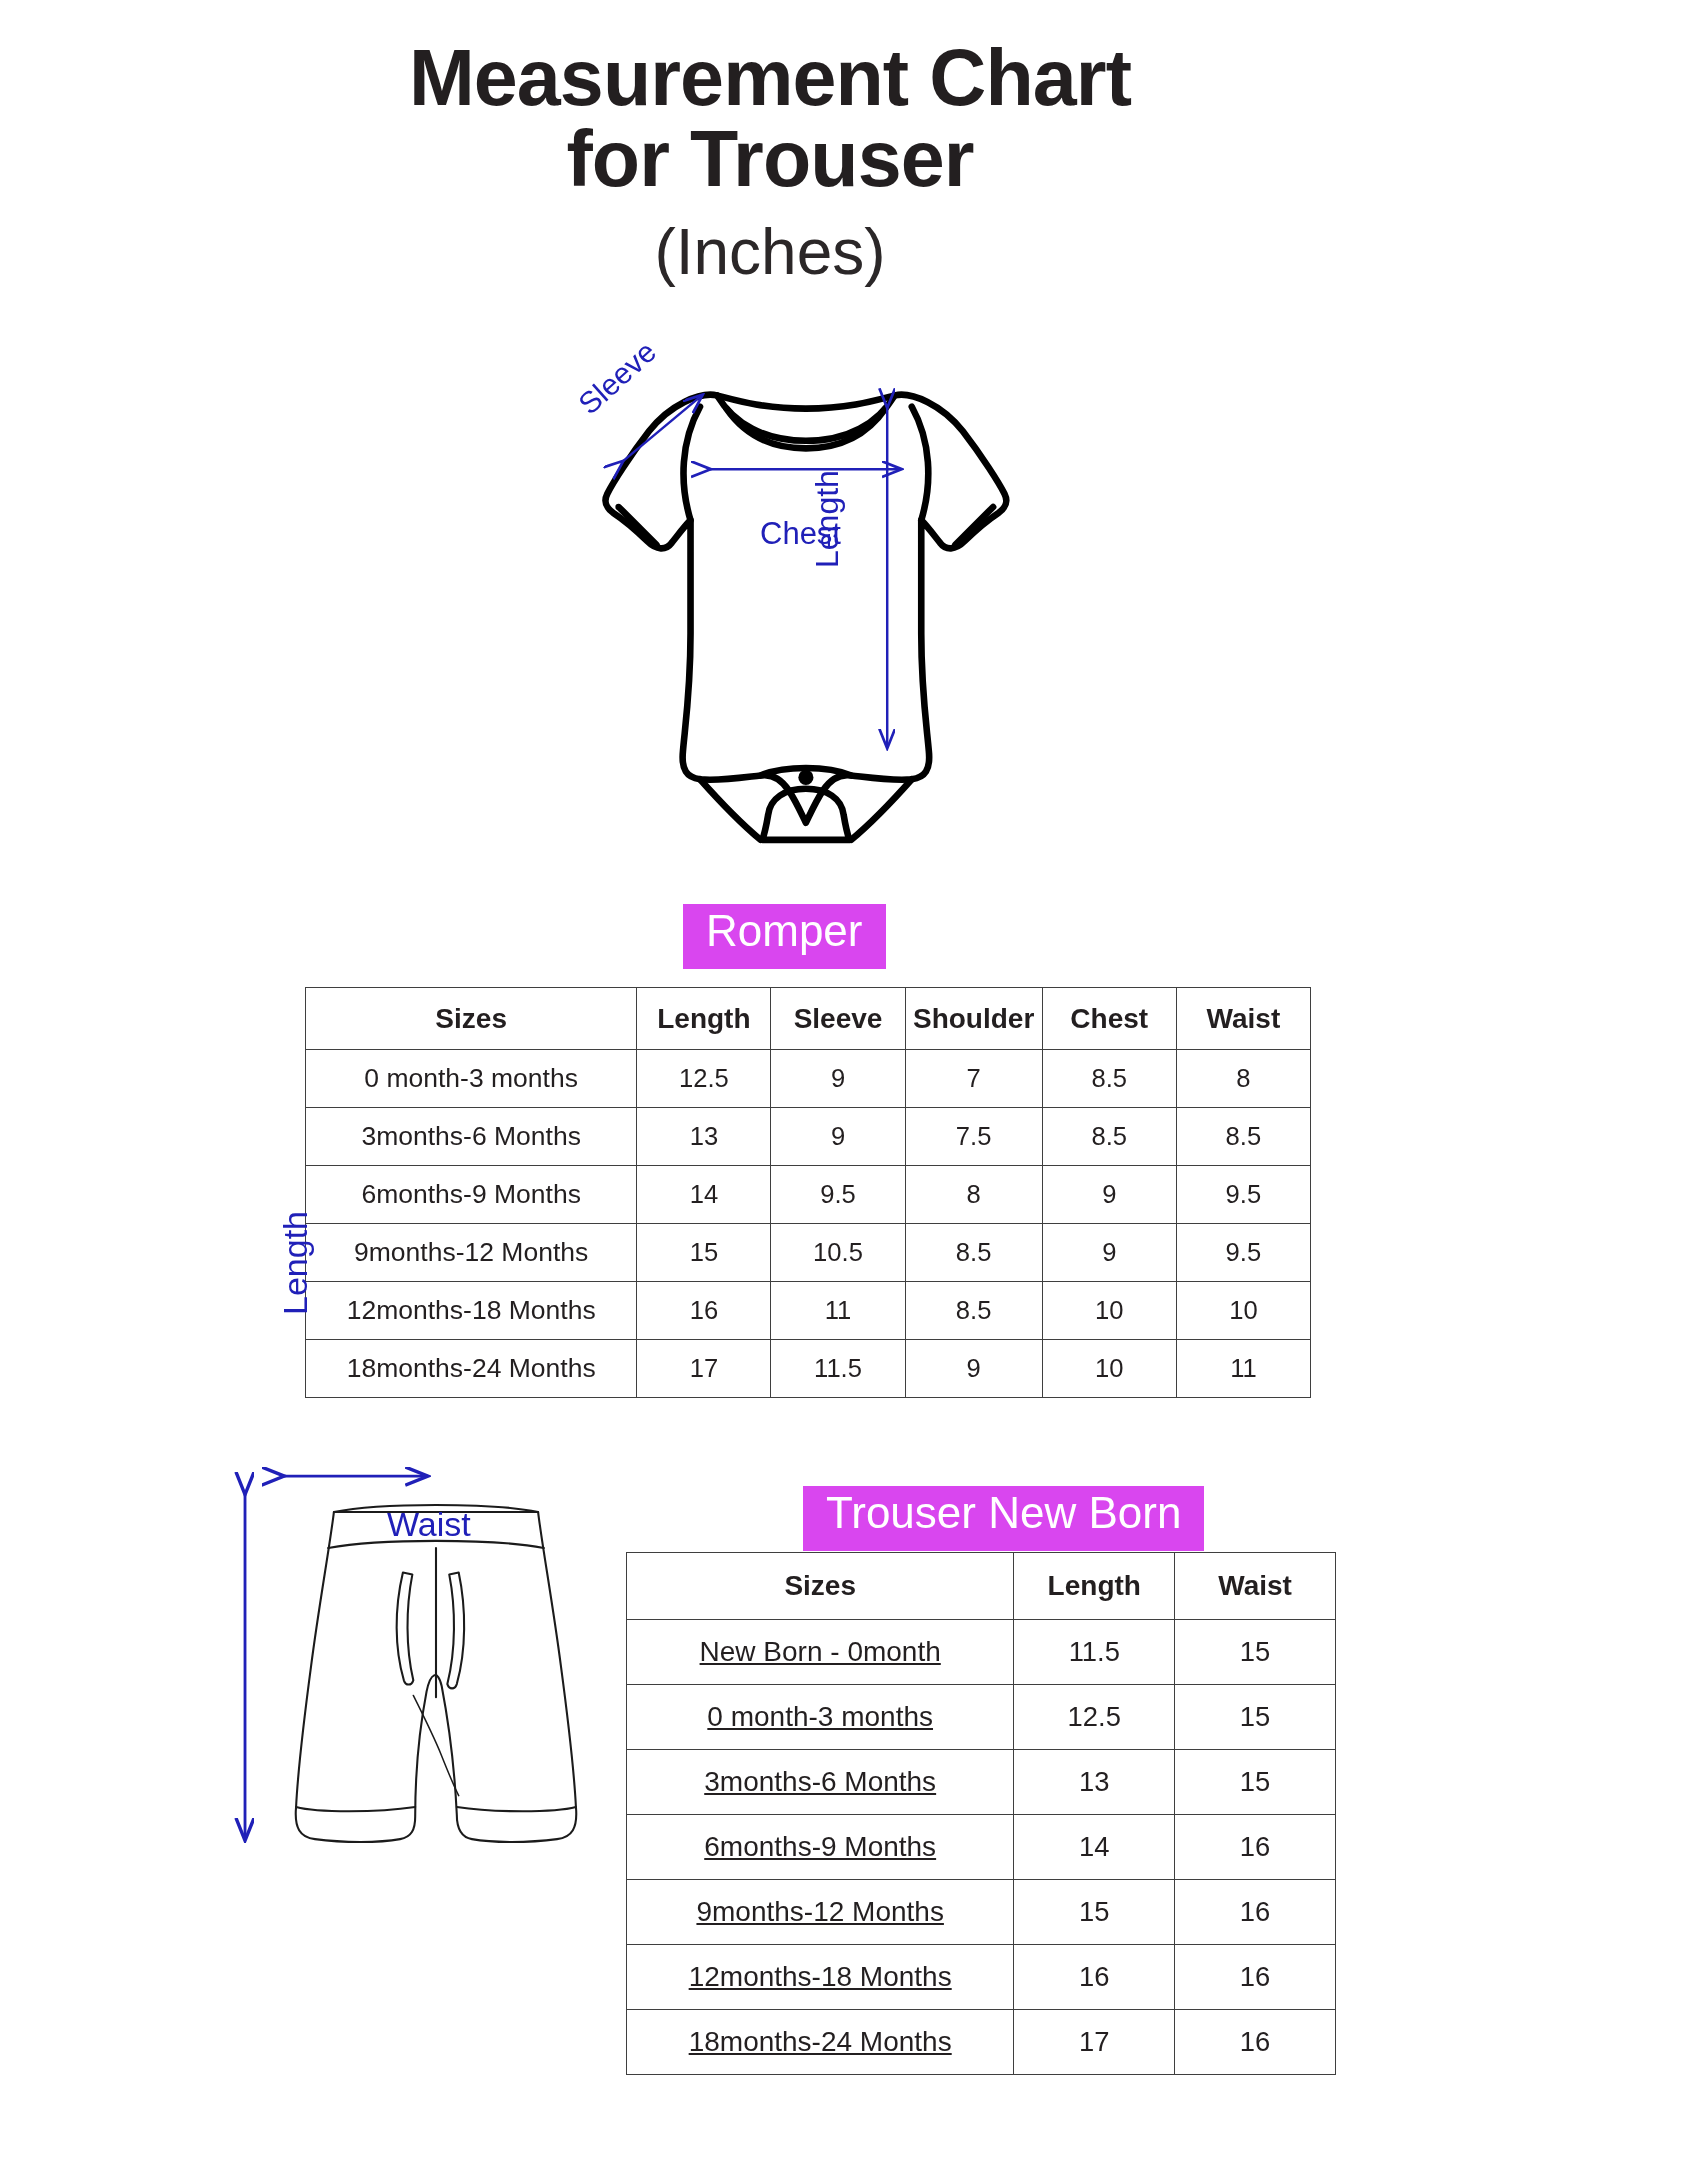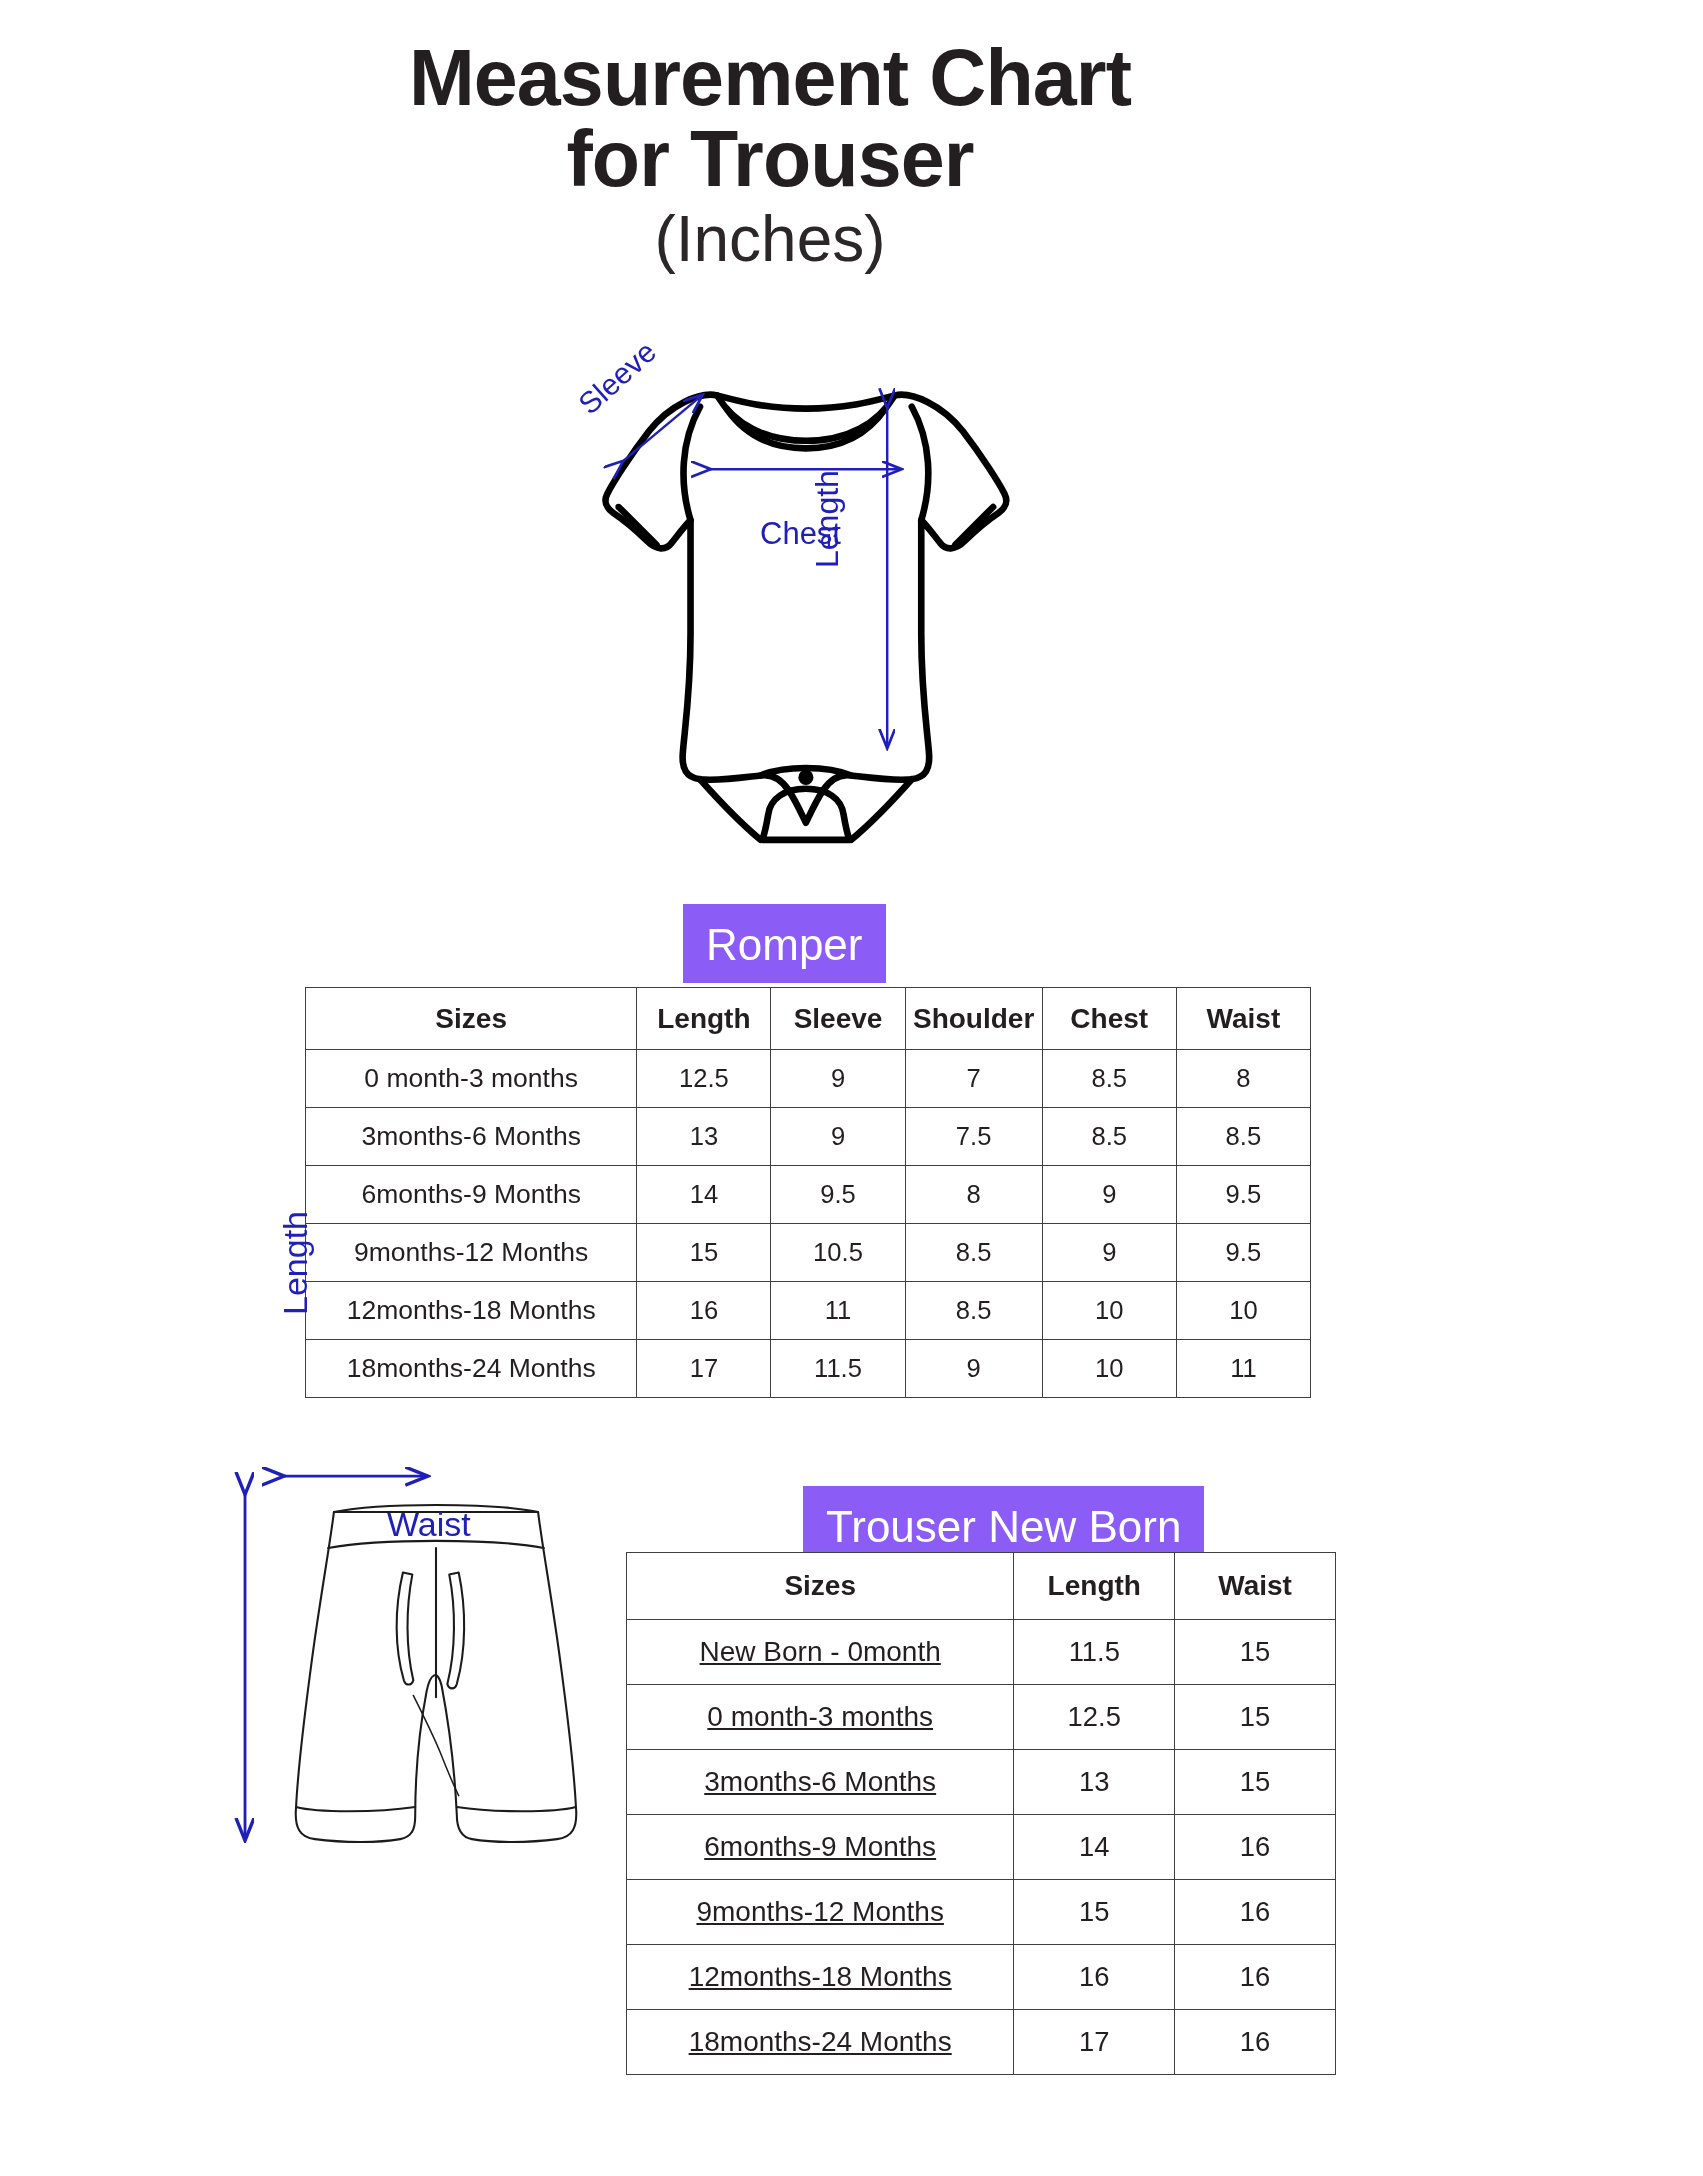--- a/index.html
+++ b/index.html
@@ -32,45 +32,46 @@
     line-height: 1.02;
     color: #231f20;
     display: block;
   }
   #title-line3 {
     display: block;
     font-size: 64px;
     font-weight: 400;
     line-height: 1.25;
     color: #2b2728;
+    margin-top: 13px;
   }
 
   
   #romper-figure {
     position: absolute;
     left: 558px;
     top: 350px;
     width: 492px;
     height: 539px;
   }
   #romper-figure svg,
   #trouser-figure svg {
     display: block;
     overflow: visible;
   }
 
   
   .section-chip {
     position: absolute;
-    background: #8b5cf6;
+    background: #d946ef;
     color: #ffffff;
     font-size: 44px;
     font-weight: 400;
     line-height: 1;
-    padding: 19px 23px 16px 23px;
+    padding: 5px 23px 16px 23px;
     white-space: nowrap;
   }
   #romper-chip {
     left: 683px;
     top: 904px;
   }
   #trouser-chip {
     left: 803px;
     top: 1486px;
   }

